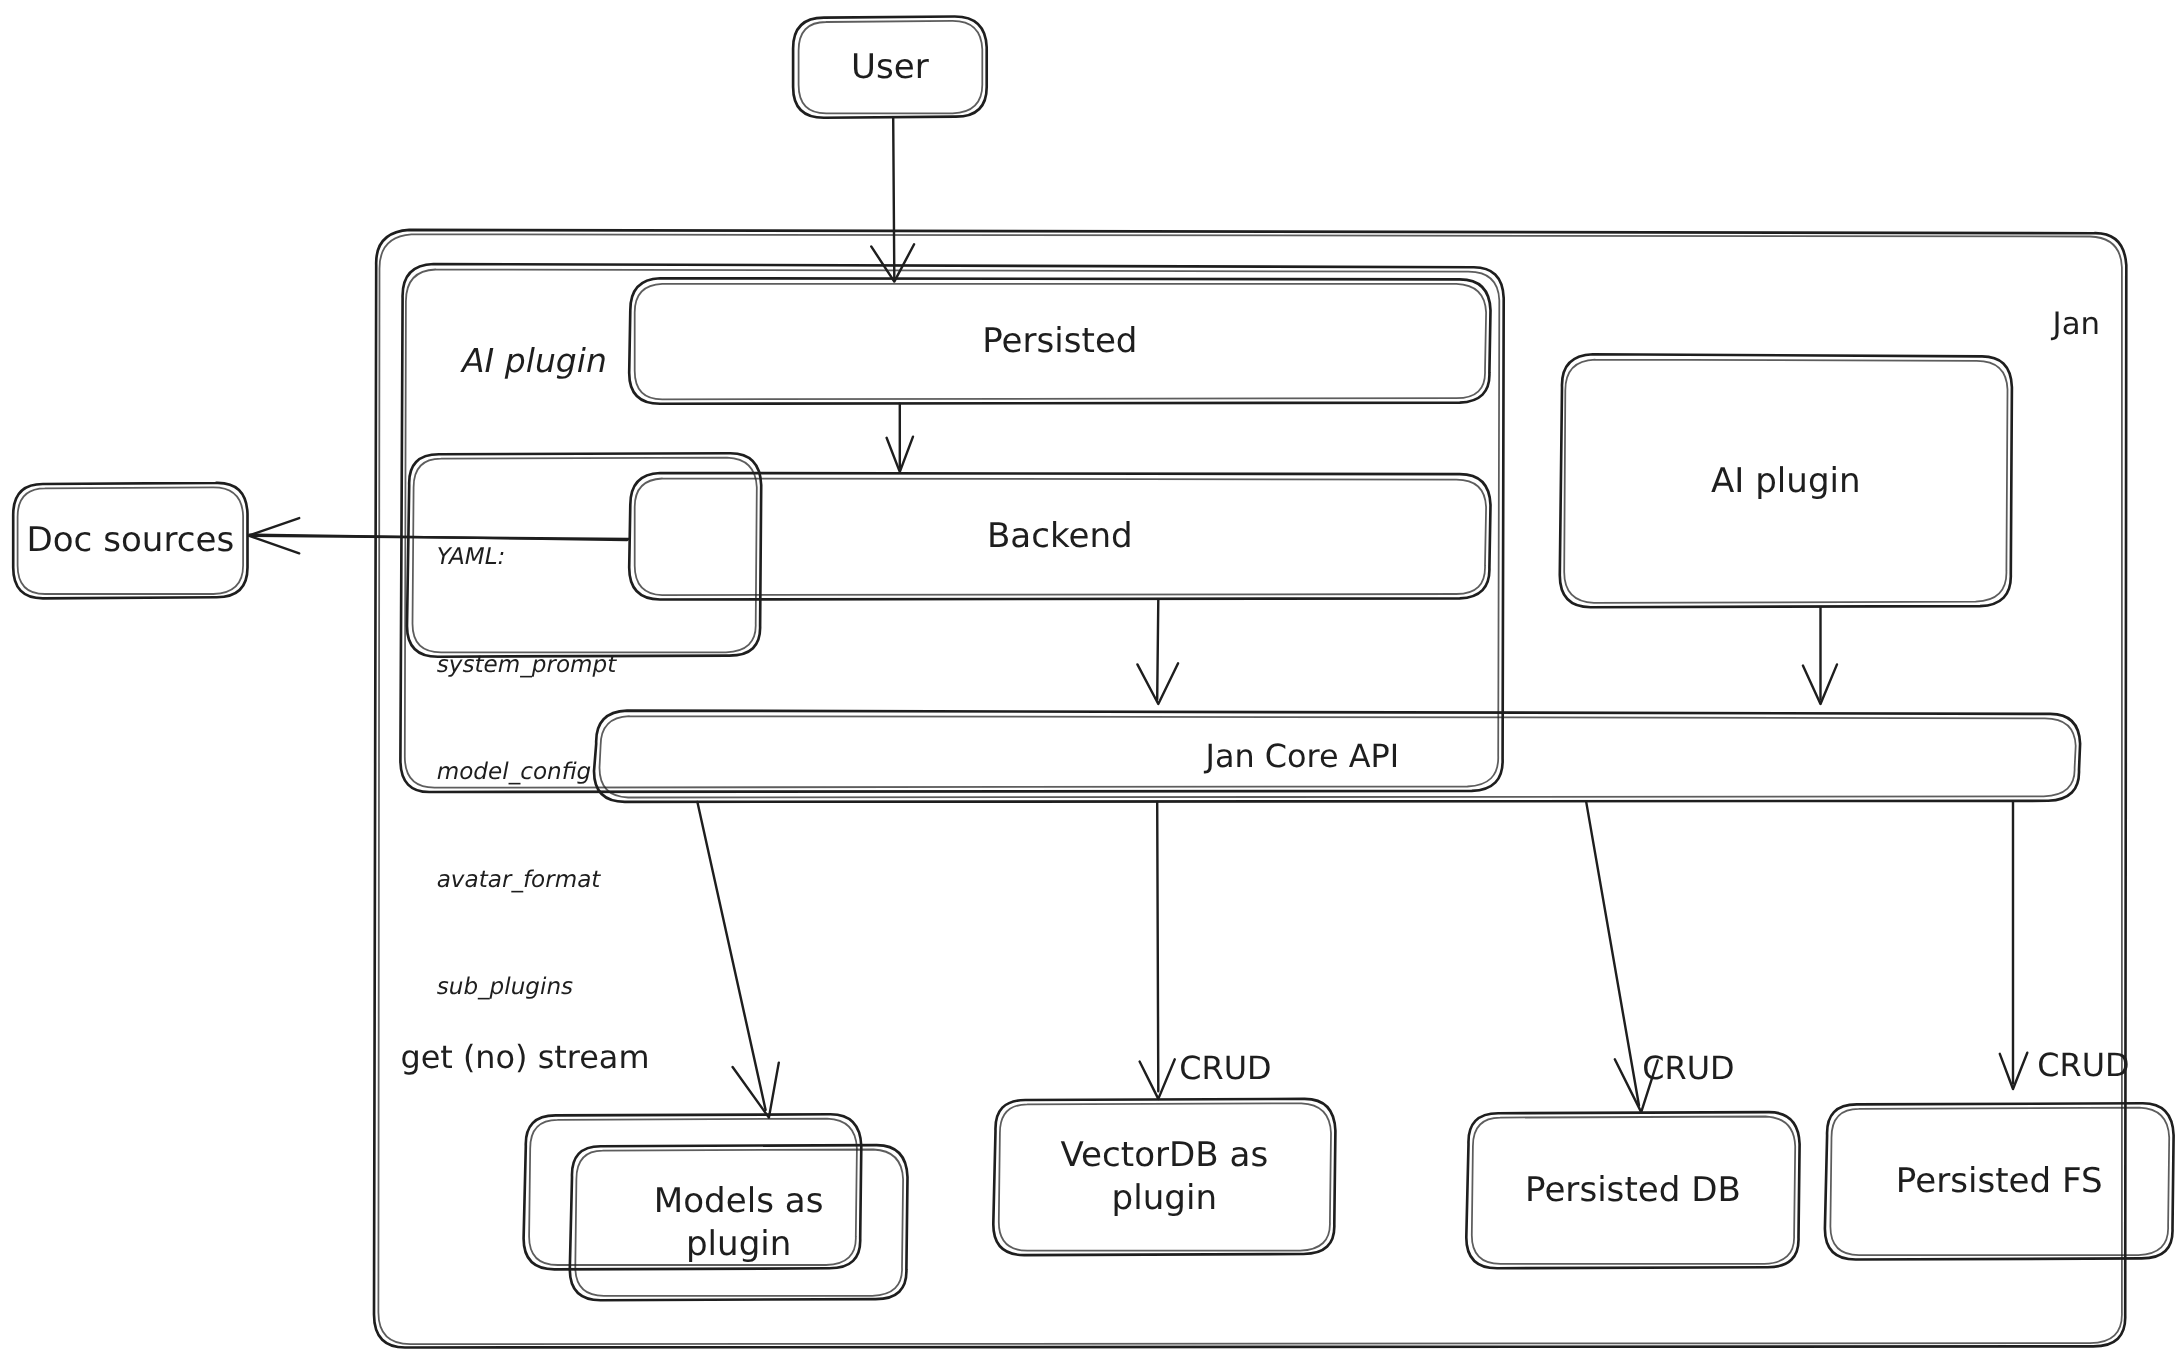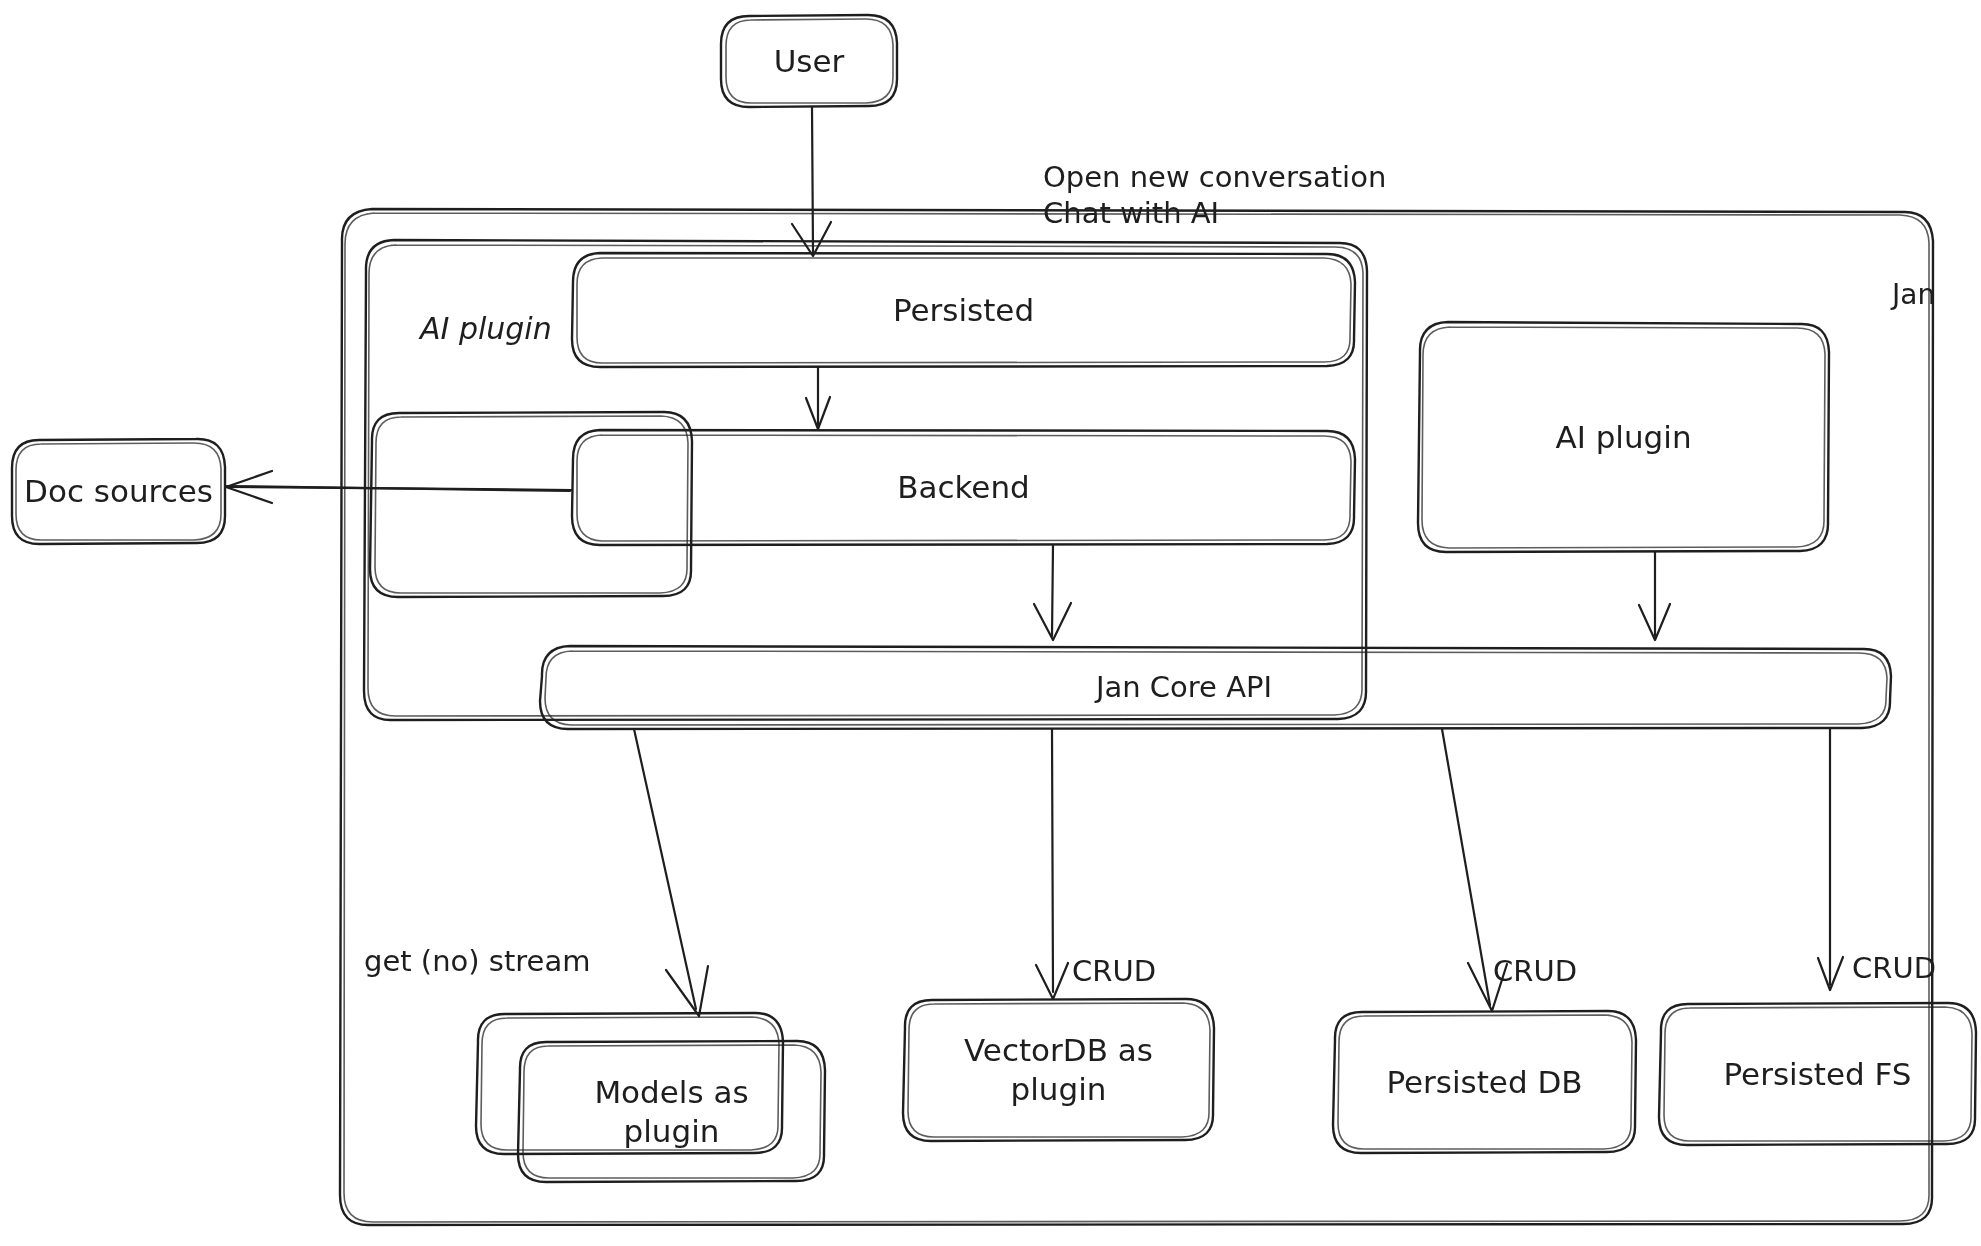--- a/index.html
+++ b/index.html
@@ -12,21 +12,21 @@
   .sk-box2{stroke-width:1.6;opacity:.72;}
   .sk-arrow{stroke-width:2.2;}
   .lbl{position:absolute;color:#1e1e1e;font-family:"DejaVu Sans",sans-serif;
        white-space:pre;line-height:1.25;pointer-events:auto;}
   .ctr{text-align:center;display:flex;align-items:center;justify-content:center;}
   .t-node{font-size:31px;}
   .t-group{font-size:30px;font-style:italic;}
   .t-core{font-size:29px;}
   .t-edge{font-size:29px;}
   .t-yaml{font-size:21px;font-style:italic;line-height:1.55;}
-  .t-jan{font-size:28px;margin-left:26px;}
+  .t-jan{font-size:28px;}
 </style>
 </head>
 <body>
 
 <div id="stage">
 
   <svg id="canvas" viewBox="0 0 1981 1246" xmlns="http://www.w3.org/2000/svg">
     <defs></defs>
 
     <g>
@@ -143,22 +143,20 @@
     </g>
 
   </svg>
 
   <div class="lbl t-jan" style="left:1866px;top:277px;">Jan</div>
 
   <div class="lbl t-group" style="left:420px;top:310px;">AI plugin</div>
 
   <div class="lbl t-node ctr" style="left:721px;top:16px;width:176px;height:91px;">User</div>
 
-  <div class="lbl t-edge" style="left:1043px;top:159px;">Open new conversation
-Chat with AI</div>
 
   <div class="lbl t-node ctr" style="left:572px;top:253px;width:783px;height:114px;">Persisted</div>
 
   <div class="lbl t-node ctr" style="left:572px;top:430px;width:783px;height:115px;">Backend</div>
 
   <div class="lbl t-node ctr" style="left:12px;top:439px;width:213px;height:105px;border-radius:23px;">Doc sources</div>
 
   <div class="lbl t-node ctr" style="left:1418px;top:322px;width:411px;height:230px;">AI plugin</div>
 
   <div class="lbl t-core ctr" style="left:540px;top:646px;width:1288px;height:83px;">Jan Core API</div>
@@ -174,14 +172,21 @@
   <div class="lbl t-node ctr" style="left:518px;top:1042px;width:307px;height:140px;">Models as
 plugin</div>
 
   <div class="lbl t-node ctr" style="left:903px;top:999px;width:311px;height:142px;">VectorDB as
 plugin</div>
 
   <div class="lbl t-node ctr" style="left:1333px;top:1011px;width:303px;height:142px;">Persisted DB</div>
 
   <div class="lbl t-node ctr" style="left:1659px;top:1003px;width:317px;height:142px;">Persisted FS</div>
 
+  <div class="lbl t-yaml" style="left:397px;top:425px;">
+    <div>YAML:</div>
+    <div>system_prompt</div>
+    <div>model_config</div>
+    <div>avatar_format</div>
+    <div>sub_plugins</div>
+  </div>
 
 </div>
 
 </body></html>

